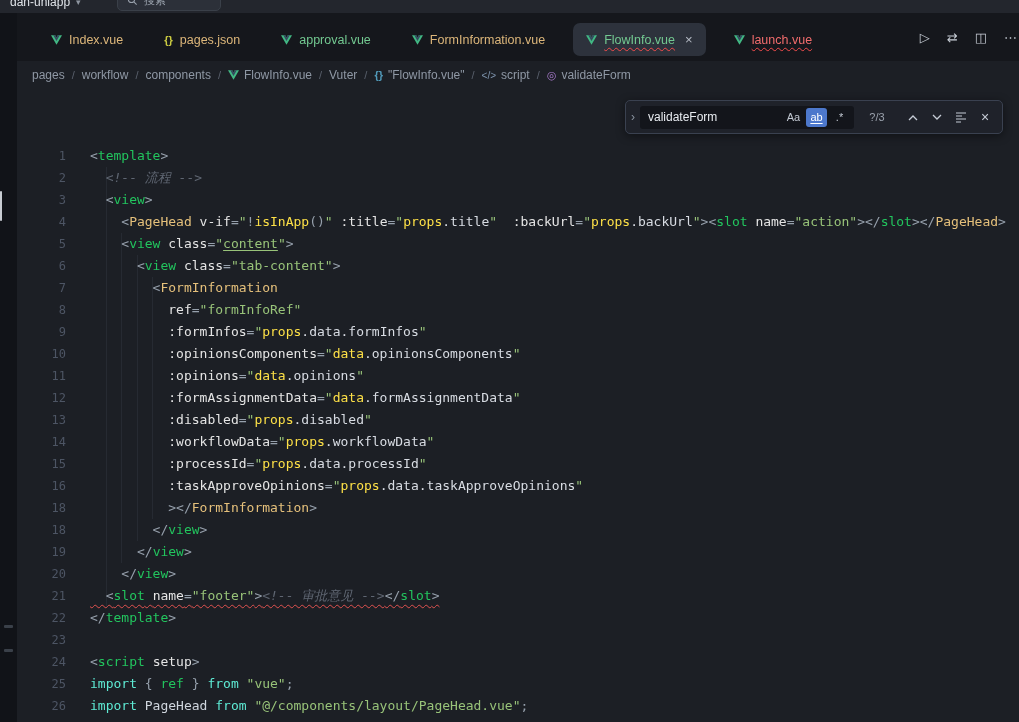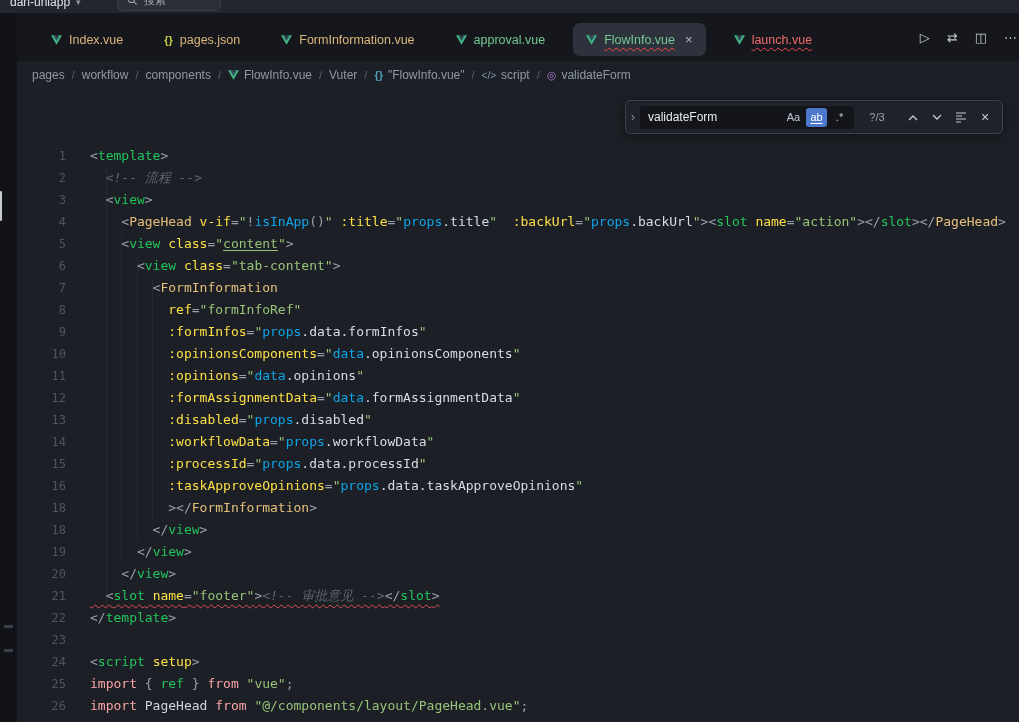--- a/index.html
+++ b/index.html
@@ -41,25 +41,25 @@
   .editor { flex:1; position:relative; background:#1c1f25; overflow:hidden; }
   .code { position:absolute; inset:0; padding-top:56px; font-family:"DejaVu Sans Mono", monospace; font-size:13px; }
   .line { display:flex; height:22px; line-height:22px; }
   .ln { width:49px; text-align:right; color:#4d5564; font-size:12px; flex:none; }
   .lc { padding-left:24px; white-space:pre; color:#cfd5dd; }
   .line.sq .lc { text-decoration:underline wavy #e0524f; text-decoration-thickness:1px; text-underline-offset:4px; }
   .guide { position:absolute; width:1px; background:#262a32; }
   .tk-p  { color:#96a0ac; }
   .tk-t  { color:#22c55e; }
   .tk-c  { color:#e5c07b; }
-  .tk-a  { color:#fde047;margin-top:42px; }
+  .tk-a  { color:#e5e5e5;margin-top:42px; }
   .tk-s  { color:#98c379; }
-  .tk-v  { color:#0ea5e9; }
+  .tk-v  { color:#fde047; }
   .tk-pr { color:#d8dce3; }
-  .tk-k  { color:#fca5a5; }
+  .tk-k  { color:#5eead4; }
   .tk-w  { color:#cfd5dd; }
   .tk-cm { color:#5f6672; font-style:italic; }
   .tk-u  { text-decoration:underline; text-underline-offset:2px; }
 
   
   .find { position:absolute; top:11px; right:16px; height:34px; display:flex; align-items:center; background:#1f222a; border:1px solid #3a4150; border-radius:5px; box-shadow:0 2px 10px rgba(0,0,0,.45); padding-right:6px; z-index:5; }
   .find-grip { width:14px; height:100%; display:flex; align-items:center; justify-content:center; color:#8a93a0; font-size:12px; cursor:pointer; }
   .find-input { display:flex; align-items:center; background:#13151b; border-radius:3px; height:23px; padding:0 4px 0 8px; width:214px; cursor:text; }
   .find-query { color:#e8ebf0; font-size:12px; flex:1; }
   .ftoggle { width:21px; height:19px; display:flex; align-items:center; justify-content:center; color:#c2c8d2; font-size:11px; border-radius:3px; margin-left:2px; background:transparent; border:none; font-family:"Liberation Sans",sans-serif; cursor:pointer;text-align:right; }
@@ -112,30 +112,30 @@
               <span class="json-glyph">{}</span>
               <span class="tab-label col-gold">pages.json</span>
             </div>
             <div class="tab">
               <span style="display:flex">
                 <svg width="11" height="10" viewBox="0 0 256 221">
                   <path fill="#41b883" d="M204 0h52L128 221 0 0h98l30 52L158 0z"></path>
                   <path fill="#35495e" d="M204 0L128 131 52 0h46l30 52L158 0z"></path>
                 </svg>
               </span>
+              <span class="tab-label col-green">approval.vue</span>
+            </div>
+            <div class="tab">
+              <span style="display:flex">
+                <svg width="11" height="10" viewBox="0 0 256 221">
+                  <path fill="#41b883" d="M204 0h52L128 221 0 0h98l30 52L158 0z"></path>
+                  <path fill="#35495e" d="M204 0L128 131 52 0h46l30 52L158 0z"></path>
+                </svg>
+              </span>
               <span class="tab-label col-gold">FormInformation.vue</span>
-            </div>
-            <div class="tab">
-              <span style="display:flex">
-                <svg width="11" height="10" viewBox="0 0 256 221">
-                  <path fill="#41b883" d="M204 0h52L128 221 0 0h98l30 52L158 0z"></path>
-                  <path fill="#35495e" d="M204 0L128 131 52 0h46l30 52L158 0z"></path>
-                </svg>
-              </span>
-              <span class="tab-label col-green">approval.vue</span>
             </div>
             <div class="tab active">
               <span style="display:flex">
                 <svg width="11" height="10" viewBox="0 0 256 221">
                   <path fill="#41b883" d="M204 0h52L128 221 0 0h98l30 52L158 0z"></path>
                   <path fill="#35495e" d="M204 0L128 131 52 0h46l30 52L158 0z"></path>
                 </svg>
               </span>
               <span class="tab-label col-green sq">FlowInfo.vue</span>
               <span class="tab-close">×</span>

